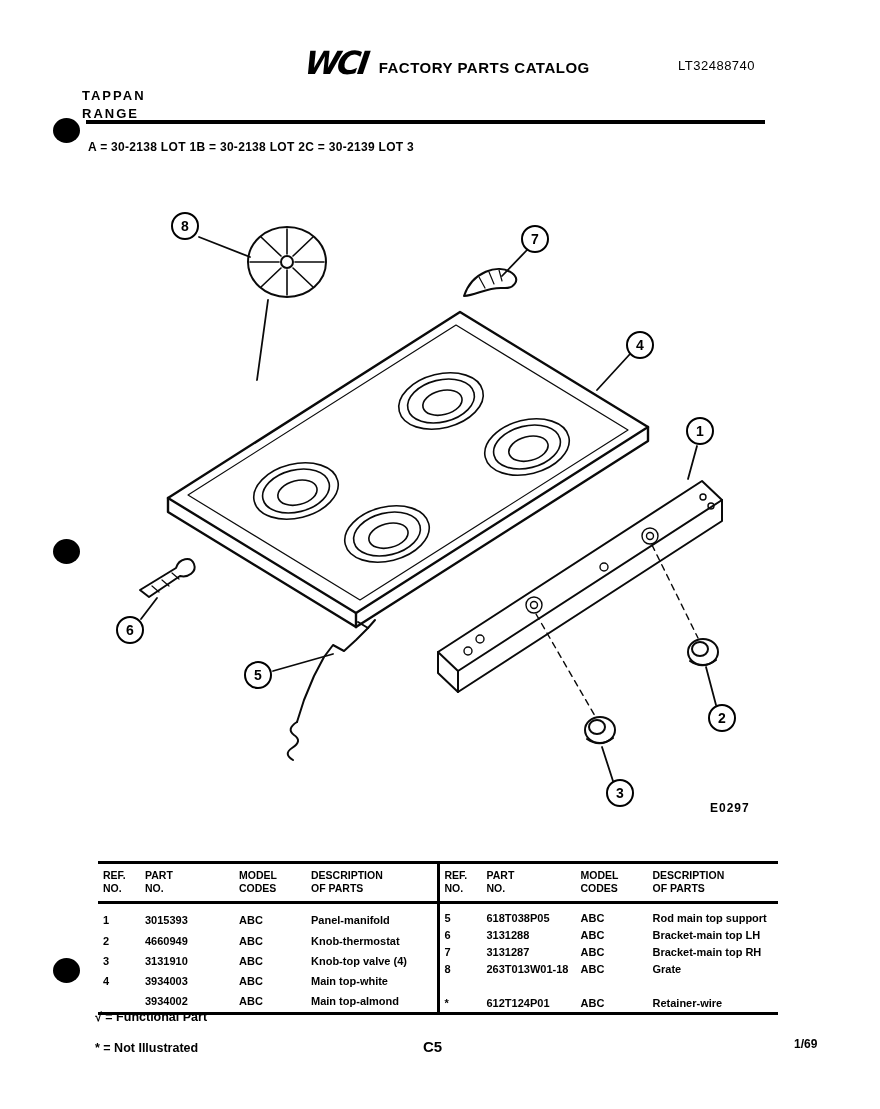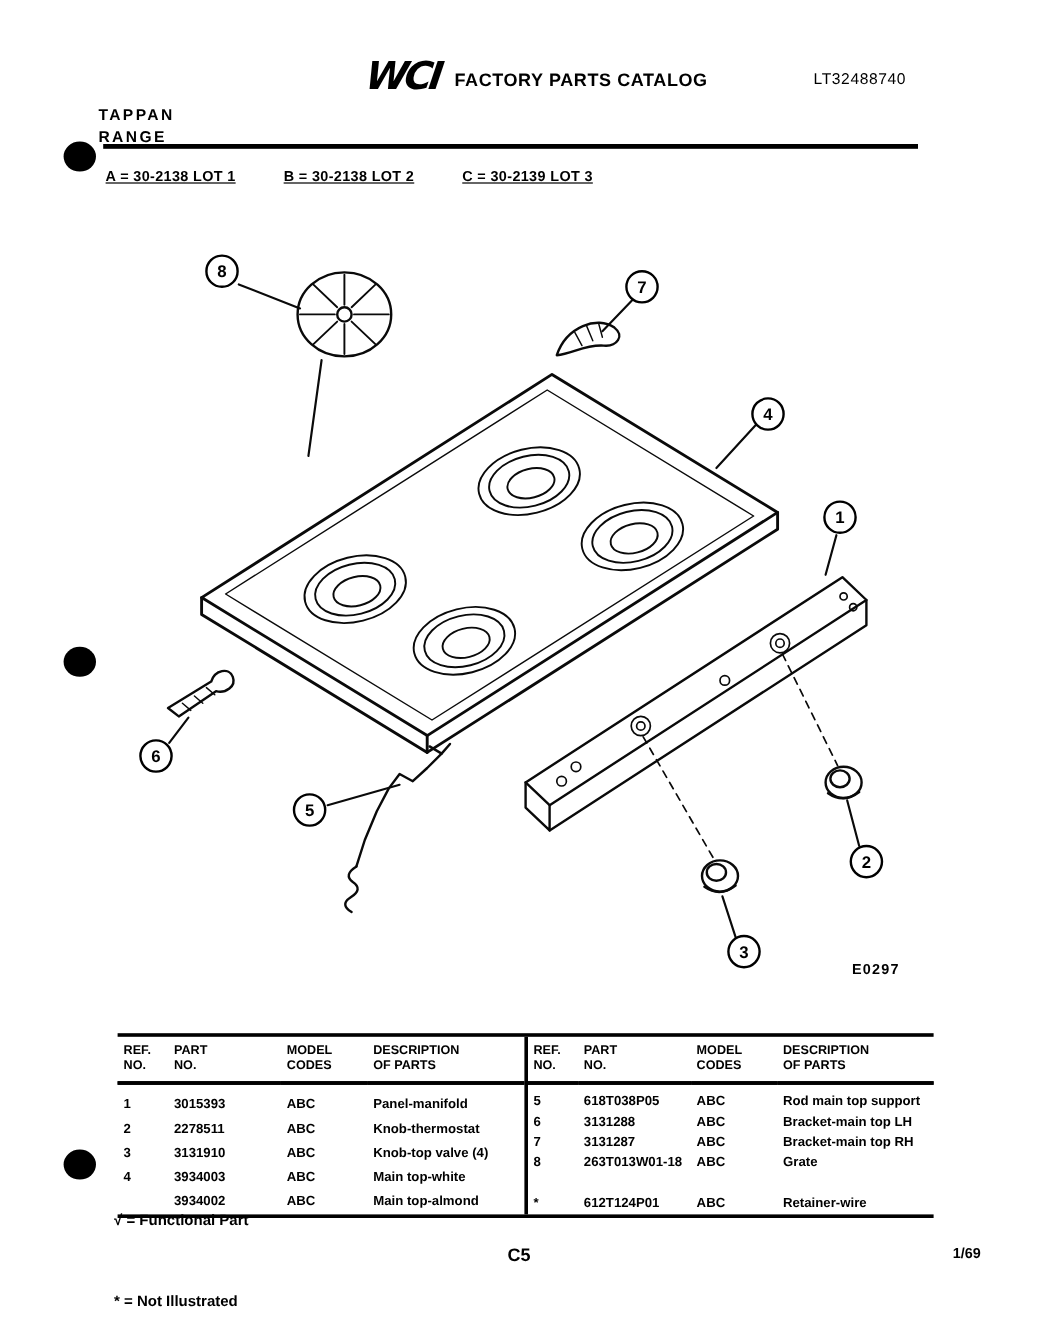--- a/index.html
+++ b/index.html
@@ -18,21 +18,21 @@
   
   .brand { position:absolute; left:82px; top:58px; font-size:13px; font-weight:bold;
            letter-spacing:2px; line-height:1.4;margin-top:29px; }
   .logo-group { position:absolute; left:305px; top:44px; display:flex; align-items:center; gap:12px; }
   .wci-logo { font-family:"DejaVu Sans",sans-serif; font-style:italic; font-weight:bold;
               font-size:32px; letter-spacing:-3px; transform:skewX(-8deg); }
   .catalog-title { font-size:15px; font-weight:bold; letter-spacing:0.5px; padding-top:8px; }
   .doc-number { position:absolute; left:678px; top:58px; font-size:13px; font-weight:normal; letter-spacing:0.5px; }
   .header-rule { position:absolute; left:86px; top:120px; width:679px; height:4px; background:#000; }
   .lot-line { position:absolute; left:88px; top:140px; font-size:12px; font-weight:bold;
-              display:flex; gap:40px; letter-spacing:0.3px;text-decoration:underline; }
+              display:flex; letter-spacing:0.3px; }
 
   
   .diagram-svg { position:absolute; left:0; top:0; width:880px; height:1109px; }
   .callout { position:absolute; width:28px; height:28px; border:2.5px solid #000; border-radius:50%;
              background:#fff; display:flex; align-items:center; justify-content:center;
              font-size:14px; font-weight:bold; z-index:3; }
   .figure-code { position:absolute; left:710px; top:801px; font-size:12px; font-weight:bold; letter-spacing:1px; }
 
   
   .table-wrap { position:absolute; left:98px; top:833px; width:680px; display:flex;
@@ -40,21 +40,21 @@
   .table-divider { width:3px; background:#000; }
   table.pt { flex:1; border-collapse:collapse; table-layout:fixed; }
   .pt th { text-align:left; vertical-align:top; white-space:pre-line; font-size:10.5px;
            font-weight:bold; line-height:1.25; padding:5px 2px 6px 5px; border-bottom:3px solid #000; }
   .pt td { font-size:11px; font-weight:bold; height:17px; padding:0 2px 0 5px; line-height:1.45;
            white-space:nowrap; overflow:hidden; }
   .pt tbody tr:first-child td { padding-top:7px; }
 
   
   .note-functional { position:absolute; left:95px; top:1010px; font-size:12.5px; font-weight:bold; }
-  .note-asterisk  { position:absolute; left:95px; top:1041px; font-size:12.5px; font-weight:bold;margin-top:36px; }
+  .note-asterisk  { position:absolute; left:95px; top:1041px; font-size:12.5px; font-weight:bold; }
   .page-code { position:absolute; left:423px; top:1038px; font-size:15px; font-weight:bold; }
   .page-ref  { position:absolute; left:794px; top:1037px; font-size:12px; font-weight:bold; }
 </style>
 </head>
 <body>
 
 <div class="page">
 
   <div class="punch punch-1"></div>
   <div class="punch punch-2"></div>
@@ -223,21 +223,21 @@
       </thead>
       <tbody>
           <tr>
             <td>1</td>
             <td>3015393</td>
             <td>ABC</td>
             <td>Panel-manifold</td>
           </tr>
           <tr>
             <td>2</td>
-            <td>2278511</td>
+            <td>4660949</td>
             <td>ABC</td>
             <td>Knob-thermostat</td>
           </tr>
           <tr>
             <td>3</td>
             <td>3131910</td>
             <td>ABC</td>
             <td>Knob-top valve (4)</td>
           </tr>
           <tr>

